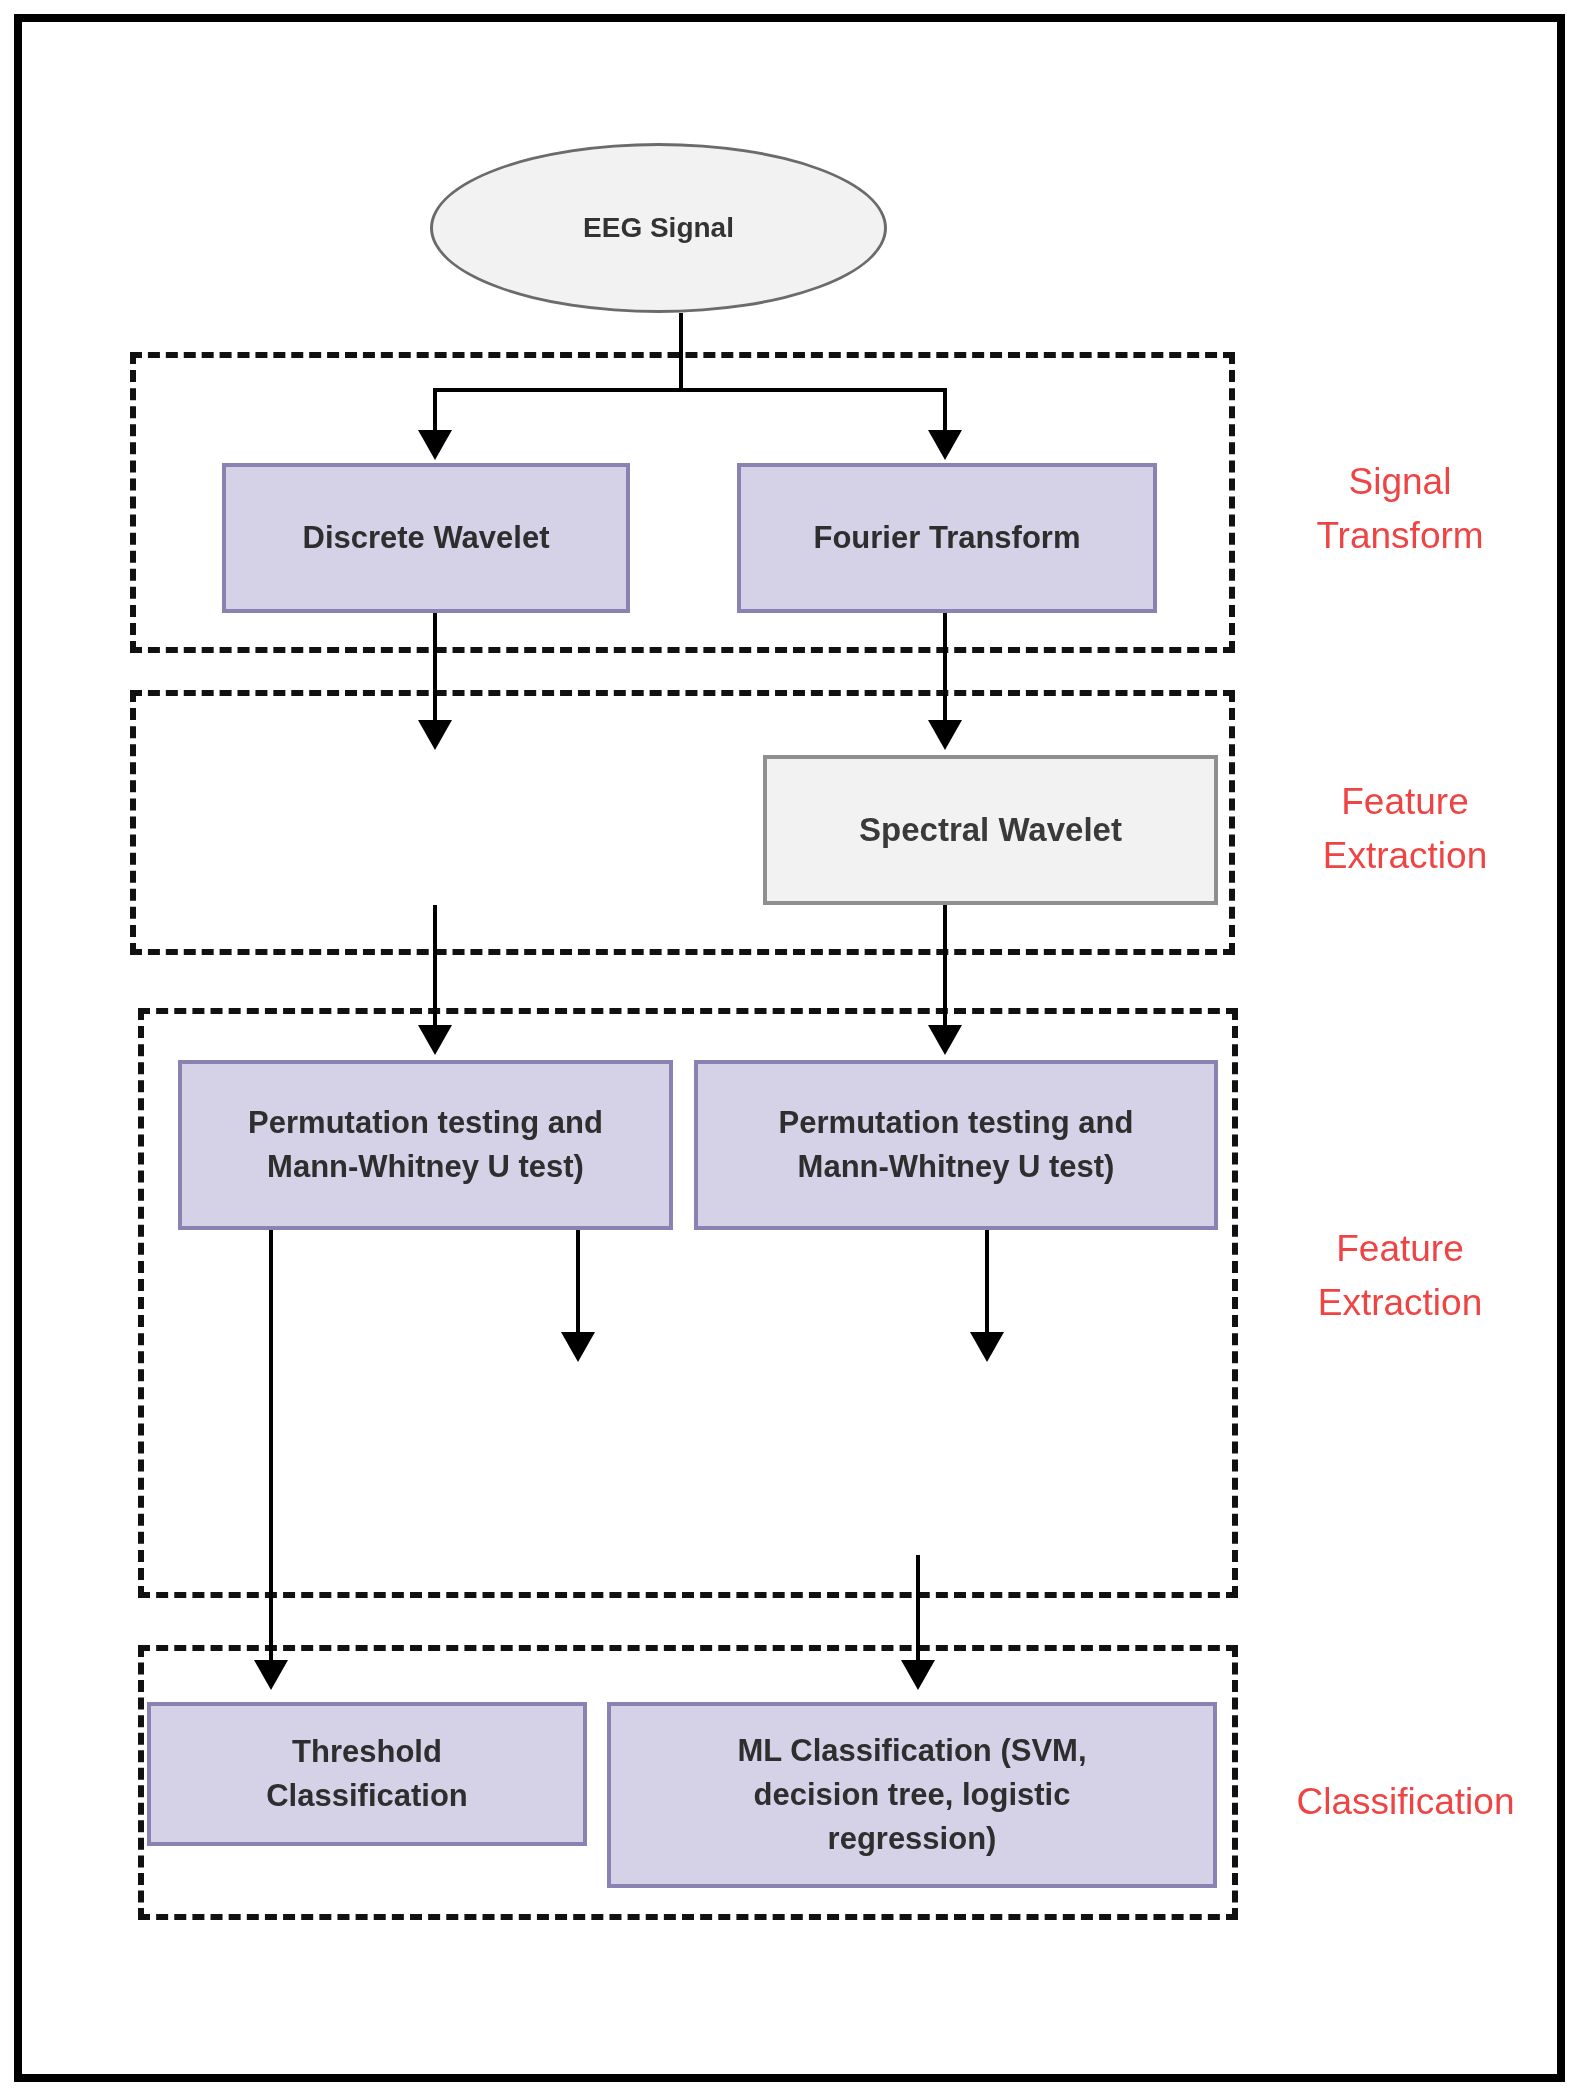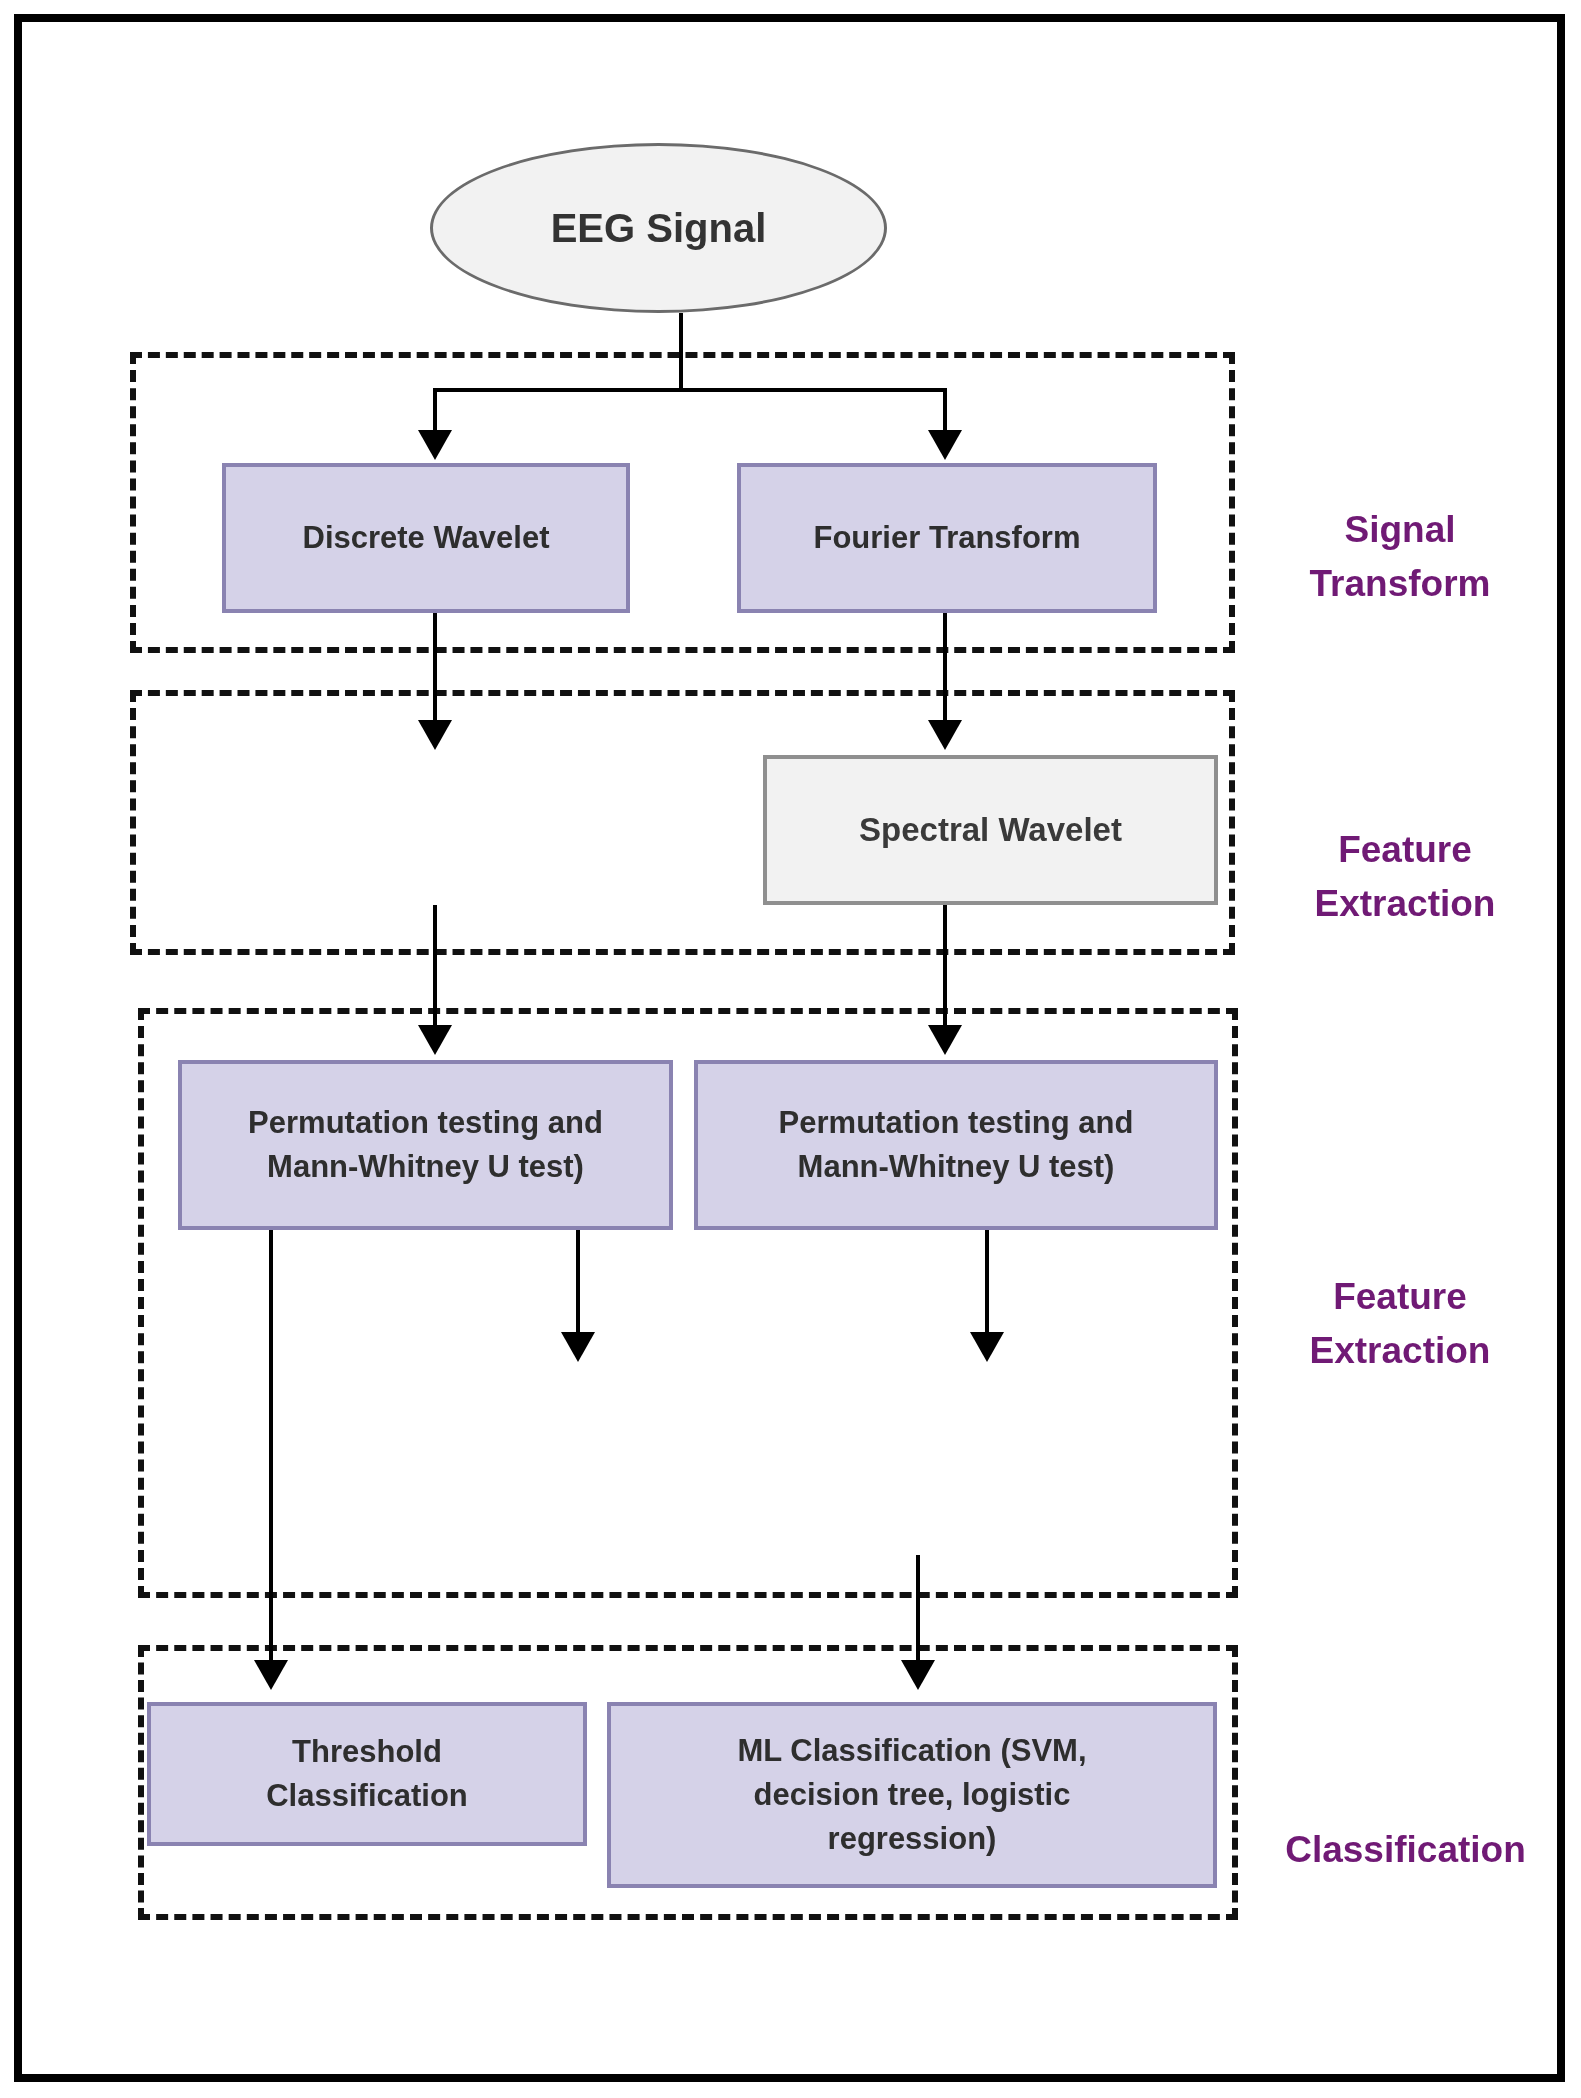--- a/index.html
+++ b/index.html
@@ -19,32 +19,32 @@
     text-align:center;z-index:3;font-weight:bold;color:#2e2e2e;
   }
   .node .lines{width:100%;}
   .node .lines div{line-height:1.42;}
   .purple{background:#d5d2e8;border:4px solid #8a83b1;font-size:31px;}
   .gray{background:#f2f2f2;border:4px solid #8f8f8f;font-size:33px;color:#3a3a3a;}
   .ellipse{
     position:absolute;left:430px;top:143px;width:457px;height:170px;border-radius:50%;
     background:#f2f2f2;border:3px solid #6b6b6b;box-sizing:border-box;
     display:flex;align-items:center;justify-content:center;
-    font-weight:bold;font-size:40px;color:#333333;z-index:3;
+    font-weight:bold;font-size:28px;color:#333333;z-index:3;
   }
   .vline{position:absolute;width:4px;background:#000000;z-index:2;}
   .hline{position:absolute;height:4px;background:#000000;z-index:2;}
   .ah{
     position:absolute;width:0;height:0;z-index:2;
     border-left:17px solid transparent;border-right:17px solid transparent;
     border-top:30px solid #000000;
   }
   .slabel{
-    position:absolute;text-align:center;font-weight:bold;font-size:37px;color:#701a75;
-    line-height:1.45;z-index:3;margin-top:48px;
+    position:absolute;text-align:center;font-weight:normal;font-size:37px;color:#ef4444;
+    line-height:1.45;z-index:3;
   }
 </style>
 </head>
 <body>
 
 <div id="canvas">
 
   <div class="frame"></div>
 
   <div class="section" style="left:130px;top:352px;width:1105px;height:301px"></div>

